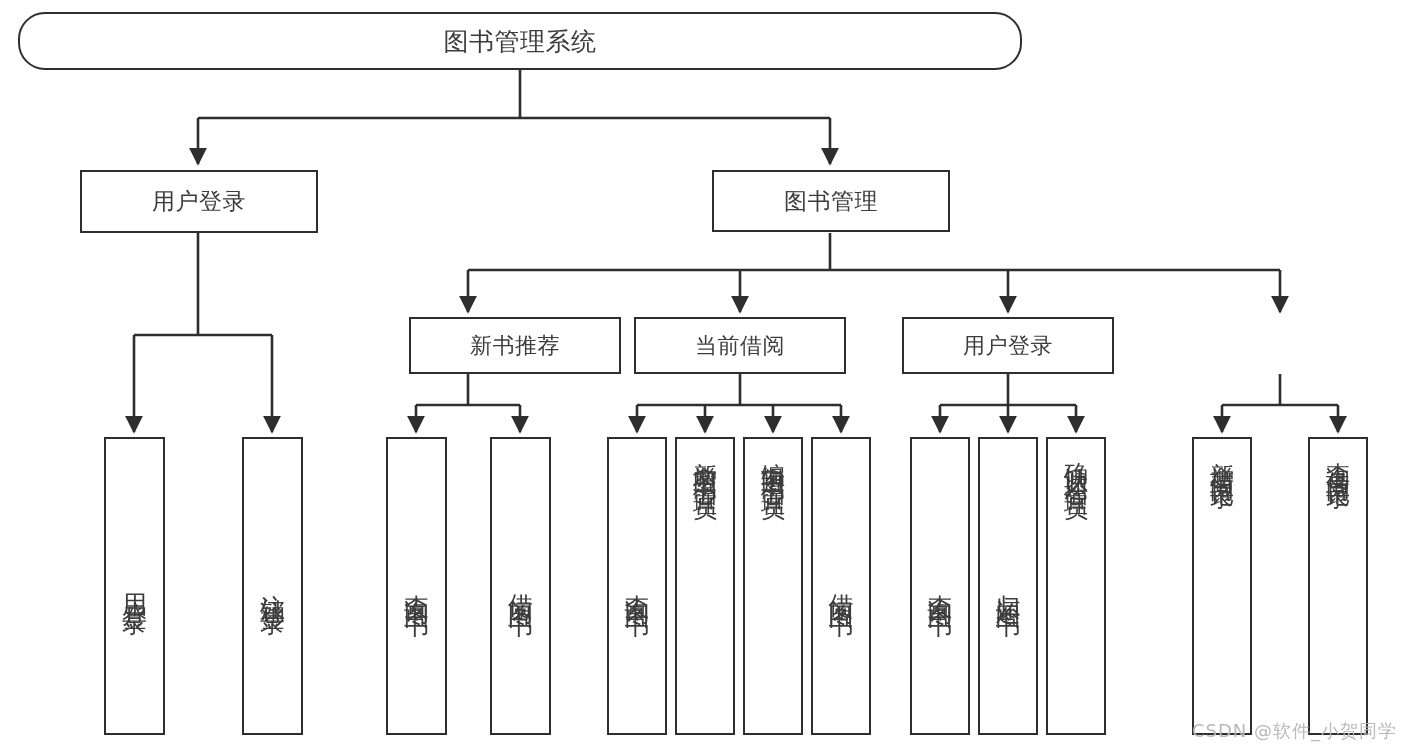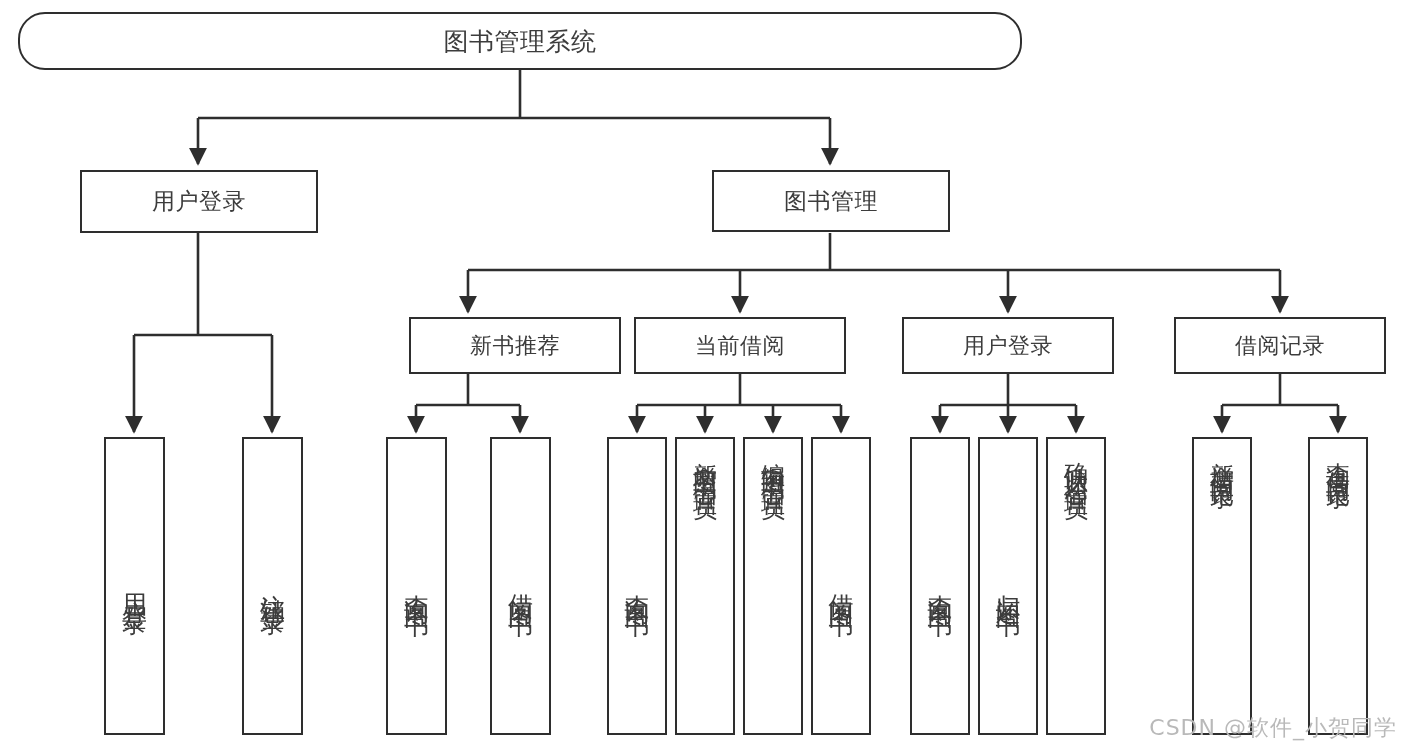--- a/index.html
+++ b/index.html
@@ -61,21 +61,21 @@
     letter-spacing: 5px;
     font-size: 24px;
   }
   .leaf-text {
     display: block;
   }
   #watermark {
     position: absolute;
     right: 8px;
     bottom: 4px;
-    font-size: 22px;
+    font-size: 18px;
     color: #b9b9b9;
     white-space: nowrap;
     letter-spacing: 1px;
   }
 </style>
 </head>
 <body>
 
 <div id="canvas">
 
@@ -143,23 +143,20 @@
 
   <div class="node level2" style="left:362px; top:317px; width:212px; height:57px;margin-left:47px;">
     <span>新书推荐</span>
   </div>
   <div class="node level2" style="left:634px; top:317px; width:212px; height:57px;">
     <span>当前借阅</span>
   </div>
   <div class="node level2" style="left:902px; top:317px; width:212px; height:57px;">
     <span>用户登录</span>
   </div>
-  <div class="node level2" style="left:1174px; top:317px; width:212px; height:57px;">
-    <span>借阅记录</span>
-  </div>
 
   <div class="node leaf" style="left:104px; top:437px; width:61px; height:298px;">
     <span class="leaf-text">用户登录</span>
   </div>
   <div class="node leaf" style="left:242px; top:437px; width:61px; height:298px;">
     <span class="leaf-text">注销登录</span>
   </div>
 
   <div class="node leaf" style="left:386px; top:437px; width:61px; height:298px;">
     <span class="leaf-text">查询图书</span>

